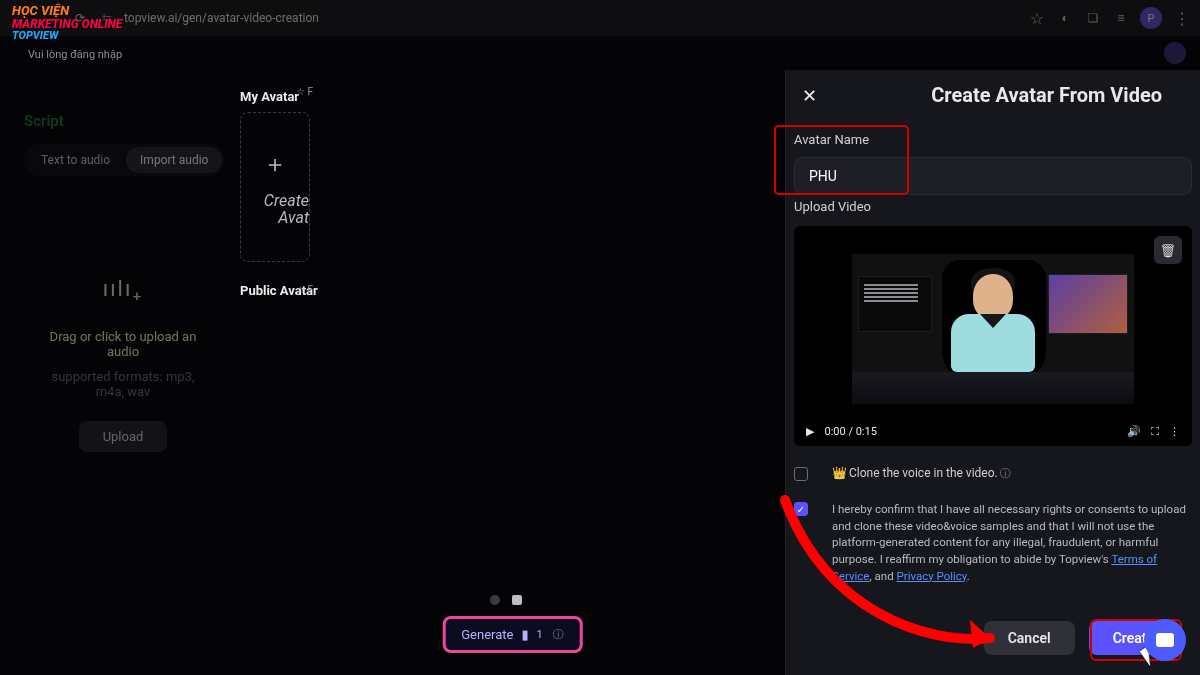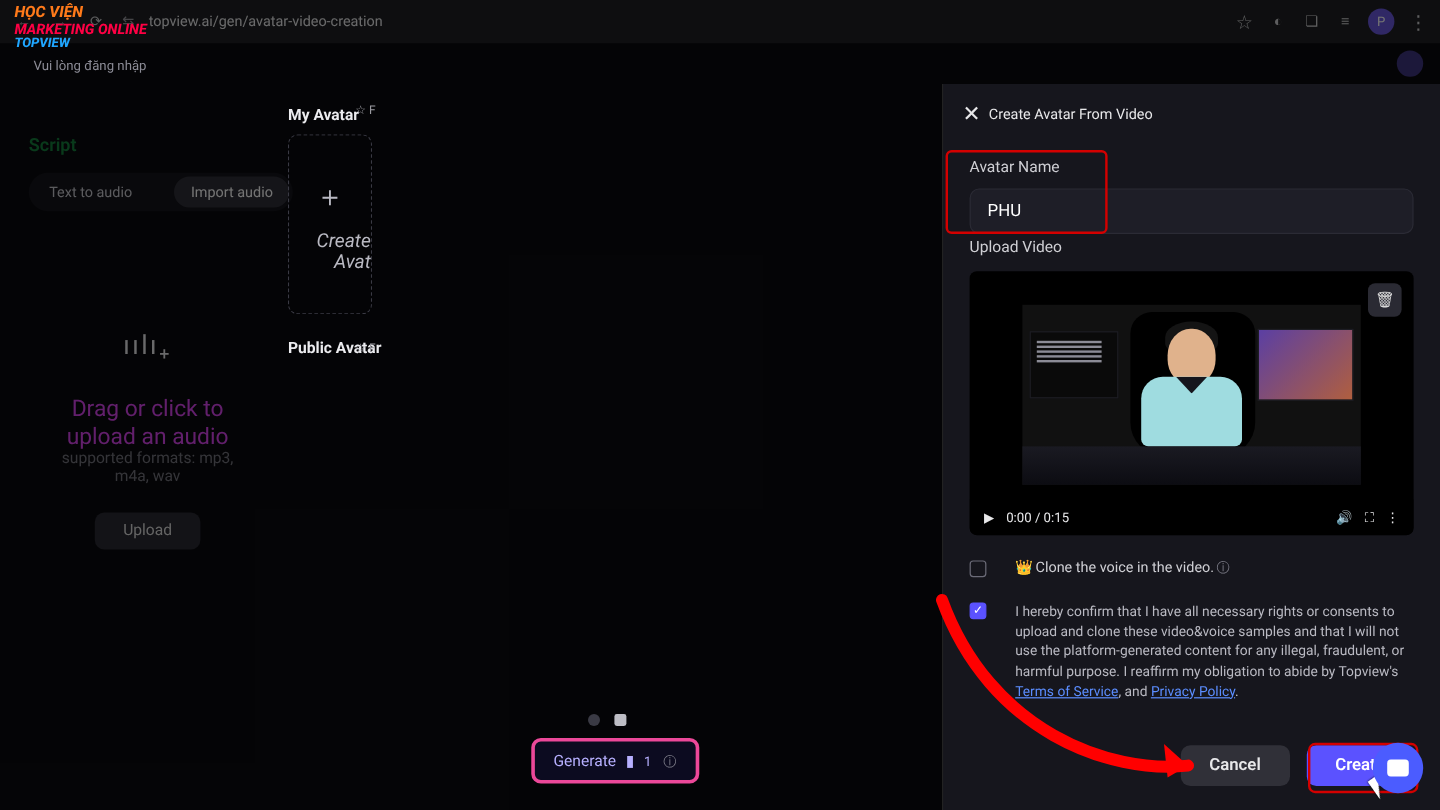--- a/index.html
+++ b/index.html
@@ -28,45 +28,45 @@
 .app-top { height:34px; display:flex; align-items:center; justify-content:flex-end; padding:0 14px; gap:10px; opacity:.55; }
 .user { width:22px; height:22px; border-radius:50%; background:#6b5ae0; }
 
 
 .main { display:flex; height:calc(675px - 36px - 34px); }
 .left { width:240px; padding:16px 18px 0 24px; }
 .mid { flex:1; padding:10px 14px 0 0; position:relative; }
 .overlay-dark { position:absolute; inset:0; background:rgba(0,0,0,.55); pointer-events:none; }
 
 .sec-title { font-size:15px; font-weight:600; margin:26px 0 14px; color:#15803d; }
-.tabs { display:flex; gap:21px; background:#15151b; border-radius:20px; padding:3px; width:max-content; margin-bottom:18px; }
+.tabs { display:flex; gap:2px; background:#15151b; border-radius:20px; padding:3px; width:max-content; margin-bottom:18px; }
 .tab { padding:6px 14px; font-size:12px; color:#c9c9d0; border-radius:16px; cursor:pointer; }
 .tab.active { background:#303038; color:#fff; }
 .upload-card { margin-top:40px; border-radius:14px; padding:60px 12px 30px; text-align:center; }
 .wave-icon { font-size:22px; letter-spacing:2px; color:#e8e8ea; margin-bottom:28px; }
-.uc-line1 { font-size:19px; color:#d946ef; }
+.uc-line1 { font-size:13px; color:#fef9c3; margin-bottom:10px; }
 .uc-line2 { font-size:13px; color:#75757e; margin-bottom:22px; }
 .upload-btn { display:inline-block; padding:8px 24px; background:#2a2a33; color:#ddd; border-radius:8px; font-size:13px; }
 
 .avatar-col { width:90px; padding-top:10px; }
 .col-title { font-size:13px; font-weight:700; line-height:1.1; color:#ececef; margin-bottom:8px; }
 .create-tile { width:70px; height:150px; border:1px dashed #3a3a44; border-radius:8px; display:flex; flex-direction:column; align-items:center; justify-content:center; gap:12px; margin-bottom:22px; }
 .plus { font-size:24px; color:#b9b9c2; }
 .tile-txt { font-size:16px; color:#b9b9c2; text-align:right; line-height:1.1;font-style:italic; }
 .mini-star { position:absolute; font-size:10px; color:#9a9aa0; margin-left:56px; margin-top:-4px; }
 
 .generate-bar { position:absolute; left:50%; transform:translateX(-50%); bottom:22px; background:#3b37b826; border:3px solid #ec4899; color:#b7b0ff; padding:8px 16px; border-radius:8px; font-size:13px; display:flex; align-items:center; gap:8px; }
 .gen-badge { font-size:11px; }
 
 
 .panel { width:415px; background:#16161d; border-left:1px solid #222; display:flex; flex-direction:column; position:relative; z-index:2; }
 .p-head { display:flex; align-items:center; height:50px; padding:0 16px; }
 .close-x { width:22px; font-size:18px; color:#e8e8ea; cursor:pointer; }
-.p-title { flex:1; text-align:left; font-size:12px; font-weight:400; }
-.p-body { padding:2px 22px 0; font-size:13px; }
+.p-title { flex:1; text-align:right; font-size:20px; font-weight:700; }
+.p-body { padding:2px 8px 0; font-size:13px; }
 .label { color:#cfcfd4; margin:10px 0 10px; font-size:13px; }
 .name-wrap { position:relative; }
 .highlight-box { position:absolute; left:-20px; top:-32px; width:135px; height:70px; border:2px solid #d40000; border-radius:5px; pointer-events:none; }
 .name-input { width:100%; background:#1e1e27; border:1px solid #2b2b35; border-radius:8px; padding:10px 14px; color:#fff; font-size:14px; }
 .vid-box { margin-top:12px; position:relative; border-radius:6px; overflow:hidden; background:#000; height:220px; }
 .trash { position:absolute; right:10px; top:10px; width:28px; height:28px; border-radius:6px; background:#2a2a33; display:flex; align-items:center; justify-content:center; font-size:13px; color:#ddd; }
 .scene { position:absolute; left:50%; top:28px; transform:translateX(-50%); width:282px; height:150px; background:#111; }
 .monitor { position:absolute; background:#0a0a0a; border:1px solid #1d1d24; }
 .mon1 { left:6px; top:22px; width:74px; height:56px; }
 .mon2 { right:6px; top:20px; width:80px; height:60px; background:linear-gradient(135deg,#5b3fa3,#b05f3f); }

